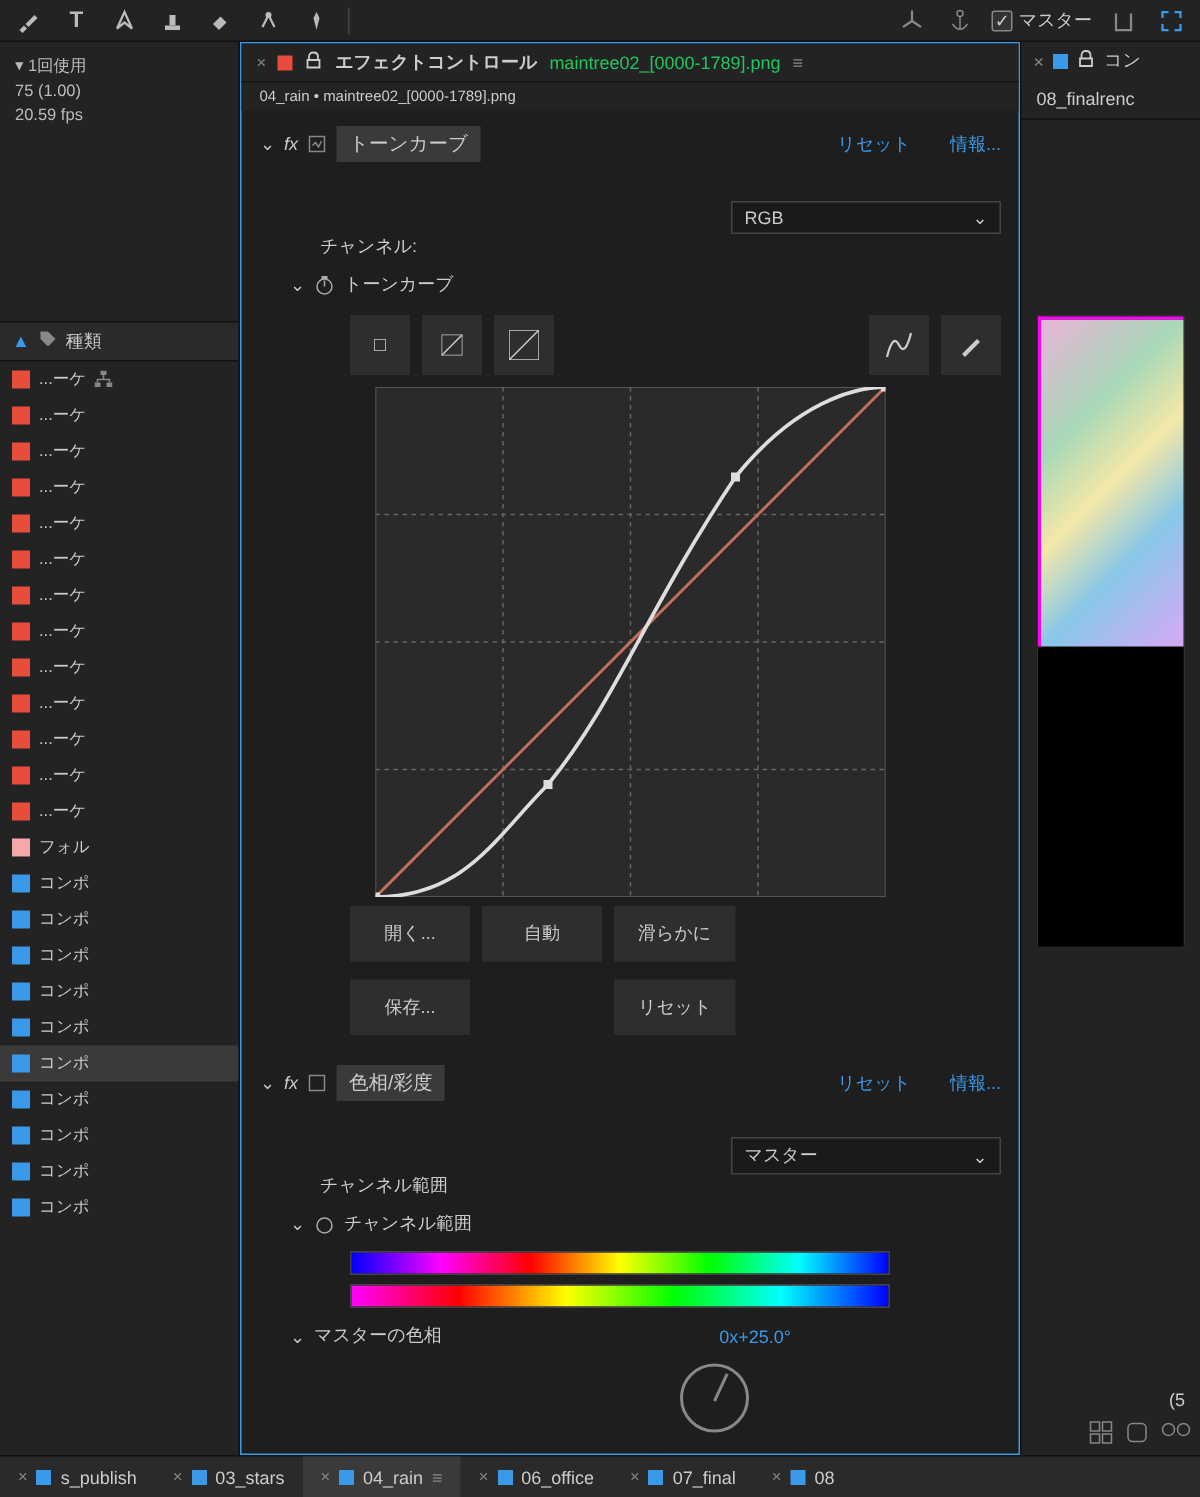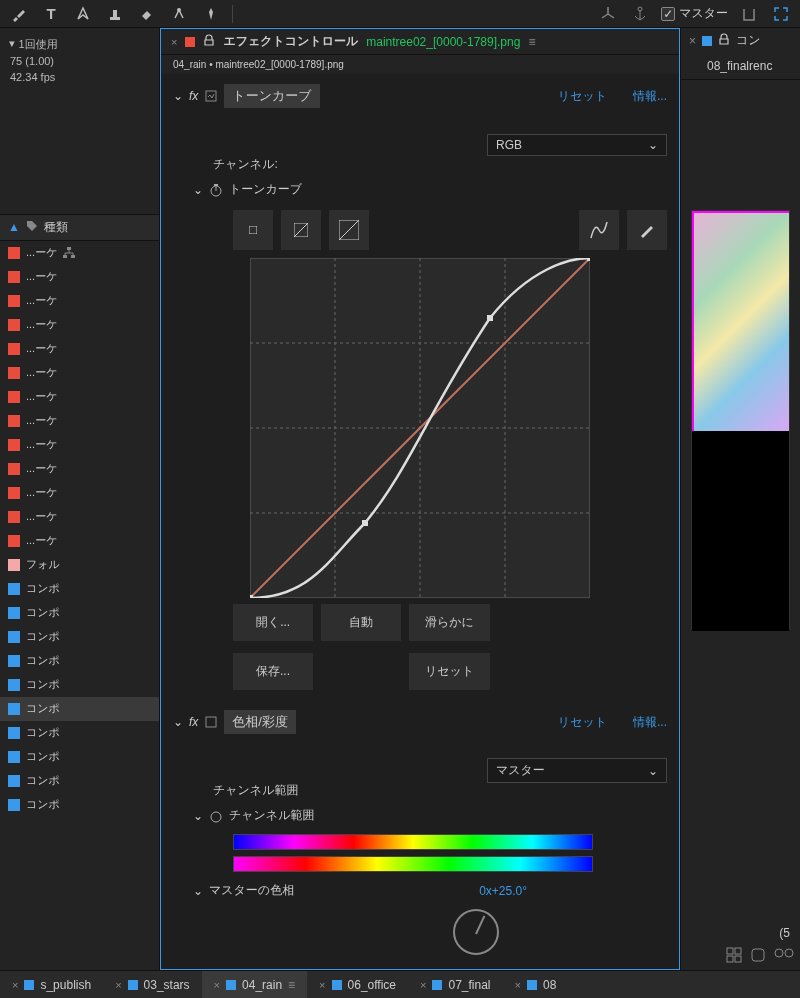--- a/index.html
+++ b/index.html
@@ -67,21 +67,21 @@
 .hue-grad2 { margin: 6px 0 6px 60px; width: 360px; height: 16px; background: linear-gradient(to right, #f0f, #f00, #ff0, #0f0, #0ff, #00f); border: 1px solid #444; }
 
 .dial { width: 46px; height: 46px; border: 2px solid #888; border-radius: 50%; margin: 6px 0 6px 280px; position: relative; }
 .dial::after { content: ''; position: absolute; width: 2px; height: 20px; background: #888; left: 50%; top: 3px; transform-origin: bottom; transform: translateX(-50%) rotate(25deg); }
 
 
 .right-col { position: absolute; left: 680px; top: 28px; right: 0; bottom: 28px; background: #232323; border-left: 1px solid #111; }
 .right-tab { display: flex; align-items: center; gap: 6px; padding: 4px 8px; background: #232323; }
 .right-tab .x { color: #888; }
 .right-tab .lock { color: #ccc; }
-.right-bread { padding: 6px 26px; color: #ccc; border-bottom: 1px solid #111; }
+.right-bread { padding: 6px 10px; color: #ccc; border-bottom: 1px solid #111; }
 .preview { margin: 10px; background: #000; position: relative; height: 420px; border: 1px solid #333; }
 .preview-img { width: 100%; height: 220px; background: linear-gradient(135deg, #e8b4d8 0%, #a8d8b8 30%, #f4e8a8 50%, #88c8e8 70%, #d8a8f4 100%); position: relative; overflow: hidden; border-left: 2px solid #f0f; border-top: 2px solid #f0f; }
 .preview-black { width: 100%; height: 200px; background: #000; }
 .right-status { position: absolute; bottom: 30px; right: 10px; color: #ccc; font-size: 12px; }
 .right-icons { position: absolute; bottom: 4px; right: 6px; display: flex; gap: 8px; color: #888; }
 
 
 .bottom-bar { position: absolute; bottom: 0; left: 0; right: 0; height: 28px; background: #2a2a2a; border-top: 1px solid #111; display: flex; align-items: center; }
 .btab { display: flex; align-items: center; gap: 6px; padding: 0 12px; height: 100%; }
 .btab.active { background: #3a3a3a; }
@@ -154,21 +154,21 @@
       <svg width="16" height="16">
         <path d="M2 6 L2 2 L6 2 M10 2 L14 2 L14 6 M14 10 L14 14 L10 14 M6 14 L2 14 L2 10" stroke="#3a99e9" fill="none" stroke-width="1.5"></path>
       </svg>
     </span>
 </div>
 
 <div class="left-col">
   <div class="left-info">
     <div><span class="tri">▸</span> <span>1回使用</span></div>
     <div>75 (1.00)</div>
-    <div>42.34 fps</div>
+    <div>20.59 fps</div>
   </div>
   <div class="left-header">
     <span class="arrow-up">▲</span>
     <span class="tag"><svg width="12" height="12">
           <path d="M1 1 L6 1 L11 6 L6 11 L1 6 Z" fill="#888"></path>
         </svg></span>
     <span>種類</span>
   </div>
   <div class="left-list" id="left-list">
       <div class="left-row">

